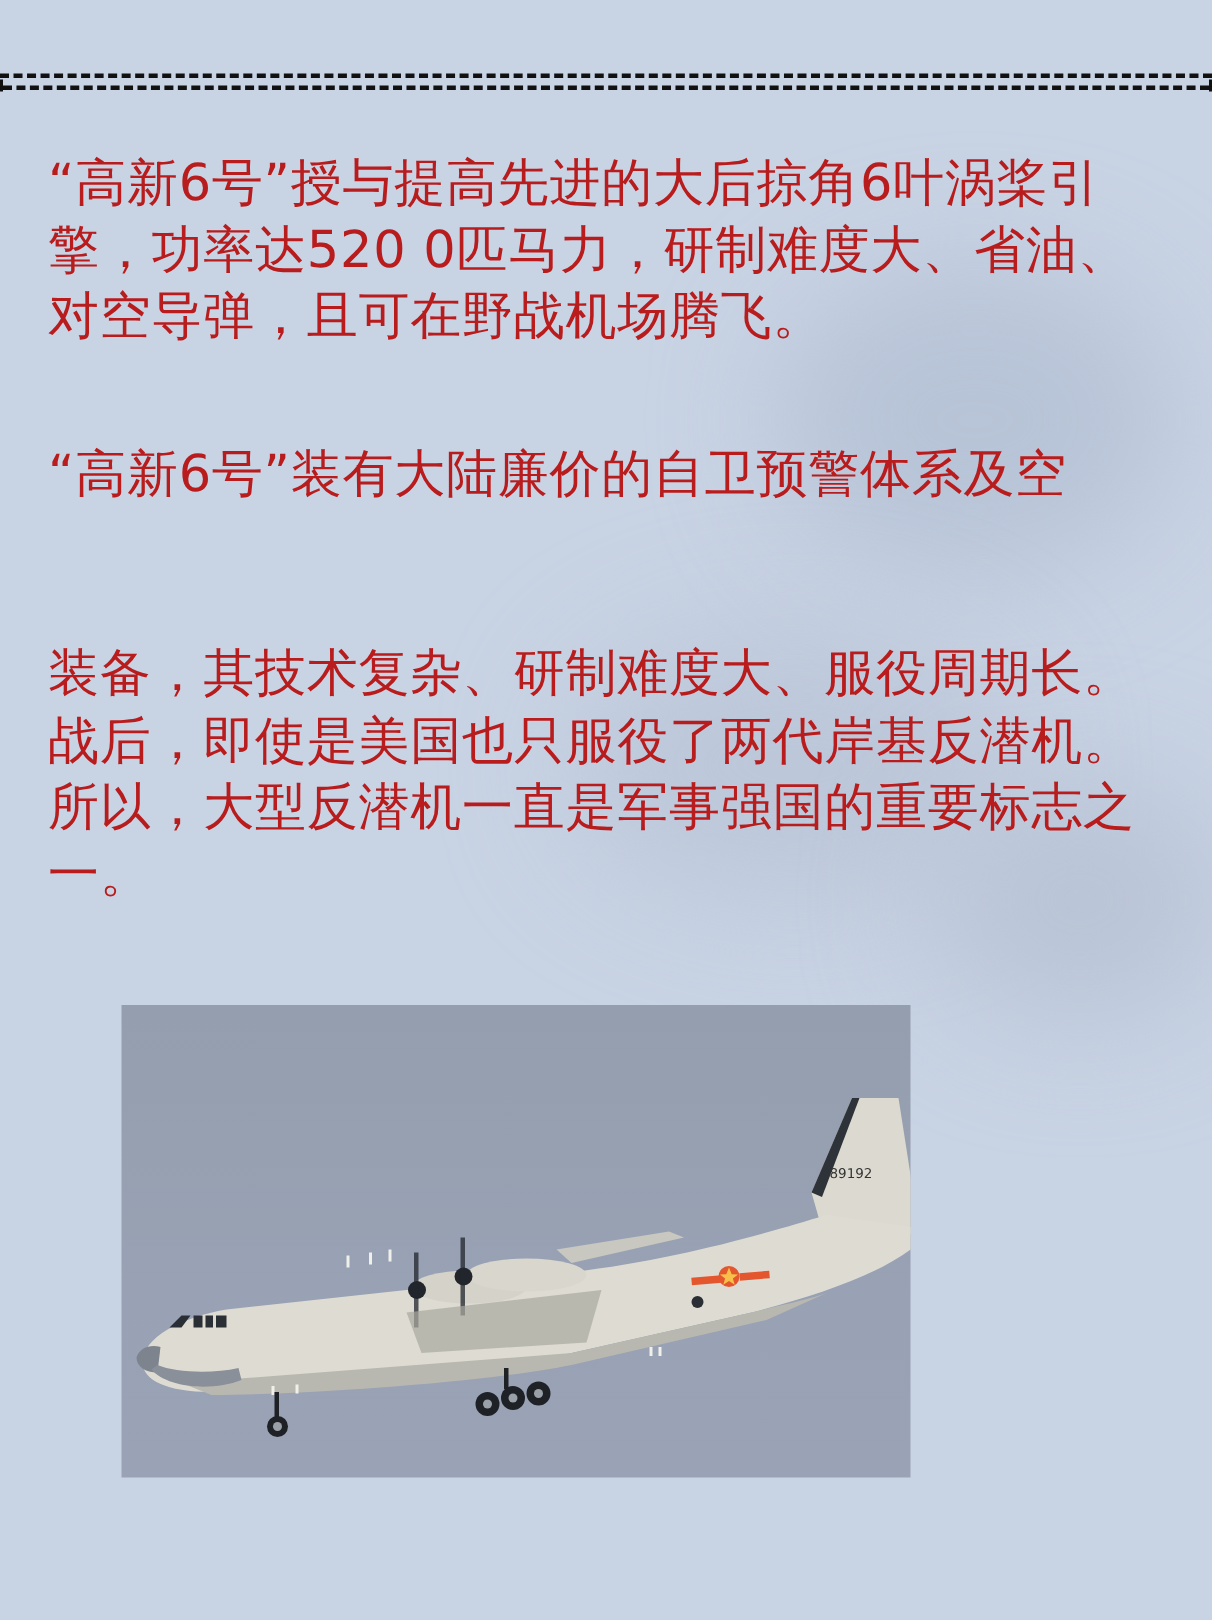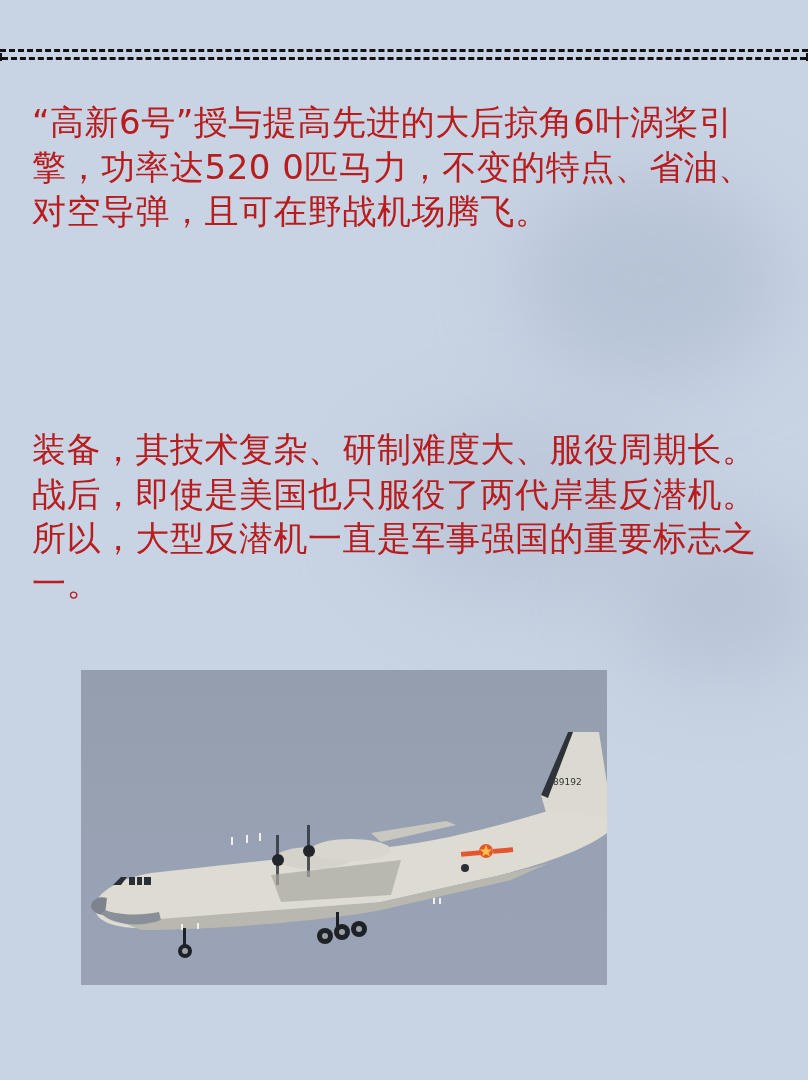--- a/index.html
+++ b/index.html
@@ -85,25 +85,25 @@
 <div class="bg-blotch" style="left:620px;top:520px;width:200px;height:160px;background:#b9c4d6;"></div>
 
 <div class="dash-border dash-top"></div>
 <div class="dash-border dash-bottom"></div>
 <div class="dash-tick" style="left:0;"></div>
 <div class="dash-tick" style="right:0;"></div>
 
 <div class="article">
   <p class="para">
     <span>“高新6号”授与提高先进的大后掠角6叶涡桨引</span><br>
-    <span>擎，功率达520 0匹马力，不变的特点、省油、</span><br>
+    <span>擎，功率达520 0匹马力，研制难度大、省油、</span><br>
     <span>对空导弹，且可在野战机场腾飞。</span>
   </p>
   <p class="para">
-    <br>
+    <span>“高新6号”装有大陆廉价的自卫预警体系及空</span><br>
     <br>
     <br>
     <span>装备，其技术复杂、研制难度大、服役周期长。</span><br>
     <span>战后，即使是美国也只服役了两代岸基反潜机。</span><br>
     <span>所以，大型反潜机一直是军事强国的重要标志之</span><br>
     <span>一。</span>
   </p>
 </div>
 
 <div class="photo">

